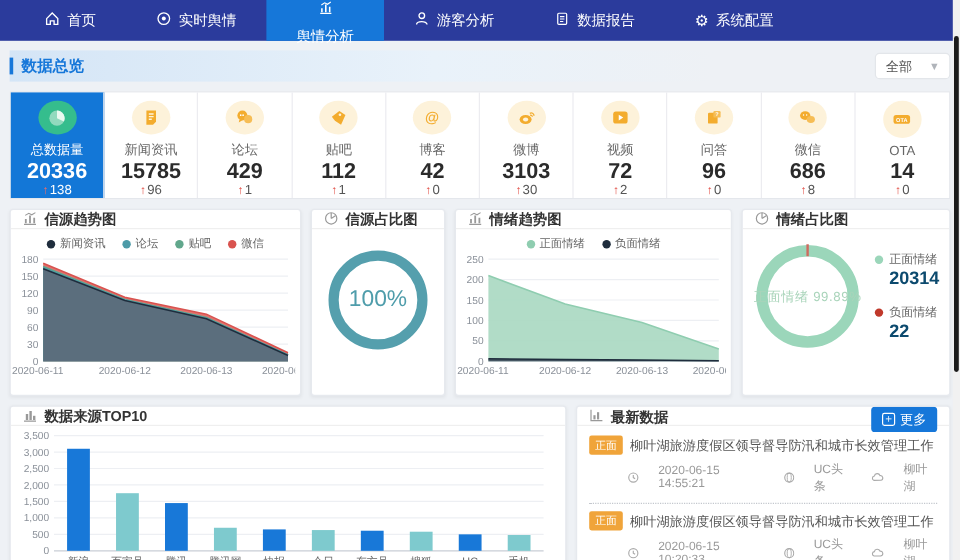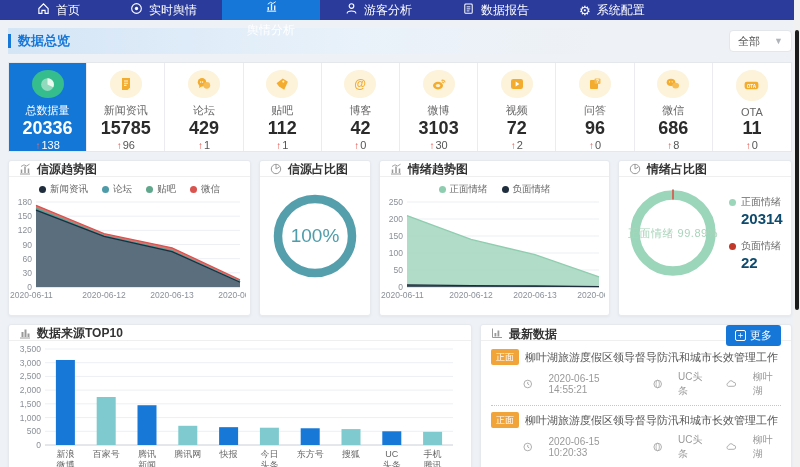--- a/index.html
+++ b/index.html
@@ -1,21 +1,21 @@
 <!DOCTYPE html>
 <html><head>
 <meta charset="utf-8">
 <style>
   * { margin:0; padding:0; box-sizing:border-box; }
   html,body { width:800px; height:467px; overflow:hidden; background:#eef1f5;
     font-family:"Liberation Sans","DejaVu Sans",sans-serif; }
   .app { position:relative; width:800px; height:467px; }
 
   
-  .topnav { height:20px; background:#2b3b9c; display:flex; align-items:stretch; padding-left:12px; }
+  .topnav { height:34px; background:#2b3b9c; display:flex; align-items:stretch; padding-left:12px; }
   .nav-item { display:flex; align-items:center; gap:6px; padding:0 25px; color:#fff; font-size:12px; cursor:pointer; }
   .nav-item.active { background:#1677d9;flex-direction:column; }
   .nav-item svg, .nav-item .uni { flex:none; }
   .uni { font-size:12px; line-height:1; }
 
   
   .section-bar { margin:8px 8px 0 8px; height:26px; display:flex; align-items:center; justify-content:space-between;
     background:linear-gradient(90deg,#d4e5f6 0%, #e9f2fa 45%, rgba(238,241,245,0) 75%); }
   .sec-left { display:flex; align-items:center; gap:7px; }
   .sec-mark { width:3px; height:14px; background:#1677d9; }
@@ -274,21 +274,21 @@
         </div>
     </div>
     <div class="stat">
       <div class="sicon">
           <svg width="17" height="17" viewBox="0 0 16 16">
             <rect x="1.5" y="4.5" width="13" height="7" rx="2" fill="#f3ac2e"></rect>
             <text x="8" y="10" text-anchor="middle" font-size="4.4" font-weight="bold" fill="#fff">OTA</text>
           </svg>
         </div>
       <div class="slabel">OTA</div>
-      <div class="svalue">11</div>
+      <div class="svalue">14</div>
       <div class="sdelta">
           <span class="arrow">↑</span>
           <span>0</span>
         </div>
     </div>
   </div>
 
   <div class="charts-row">
 
     <div class="card c-src">

